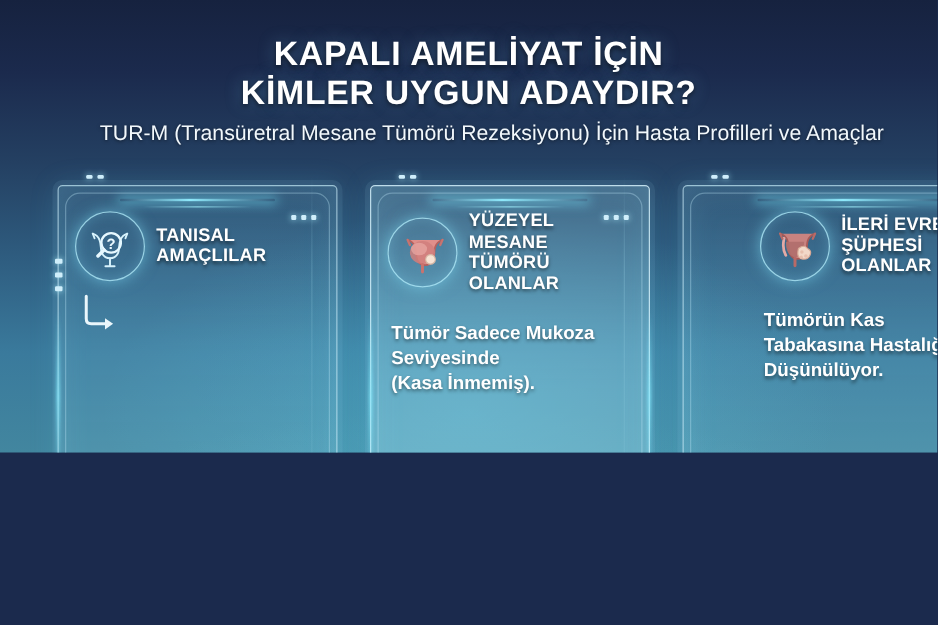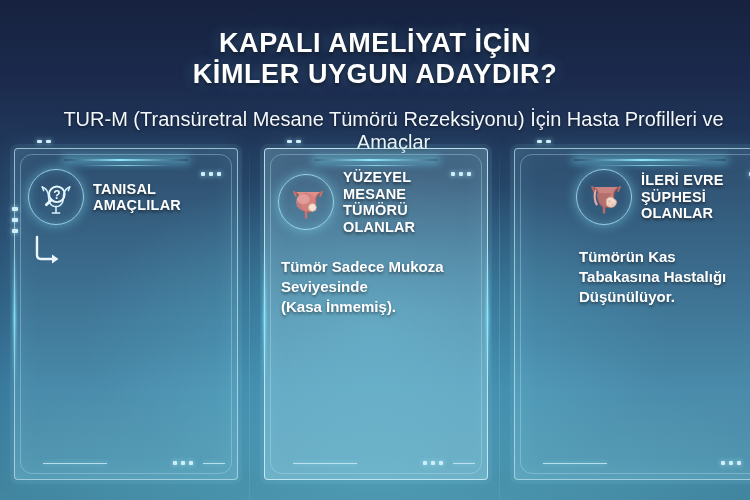--- a/index.html
+++ b/index.html
@@ -2,53 +2,54 @@
 <html><head>
 <meta charset="utf-8">
 <style>
   html,body{margin:0;padding:0;}
   body{
     width:750px;height:500px;overflow:hidden;
     font-family:"Liberation Sans",sans-serif;
     background:#1b2a4d;
   }
   #stage{
-    position:relative;width:750px;height:500px;overflow:hidden;
+    position:relative;width:750px;height:362px;overflow:hidden;
     background:
       radial-gradient(ellipse 420px 230px at 375px 330px, rgba(92,200,225,.40) 0%, rgba(92,200,225,0) 70%),
       radial-gradient(ellipse 520px 200px at 375px 470px, rgba(110,205,225,.30) 0%, rgba(110,205,225,0) 72%),
       linear-gradient(180deg,#16223f 0%, #1b2a4d 16%, #244062 36%, #2f5e81 58%, #3a7a9c 78%, #42869f 100%);
   }
   
   .seam{position:absolute;top:140px;bottom:0;width:1px;
     background:linear-gradient(180deg,rgba(170,225,240,0) 0%,rgba(170,225,240,.22) 35%,rgba(170,225,240,.10) 100%);}
 
   
   #header{position:absolute;left:0;right:0;top:28px;text-align:center;}
   .title-l{
     color:#ffffff;font-weight:bold;letter-spacing:.6px;
     font-size:27px;line-height:31px;
     text-shadow:0 2px 4px rgba(0,0,0,.55), 0 0 14px rgba(120,200,235,.35);
   }
   .subtitle{
-    margin-top:18px;color:#f2f8fc;font-size:20px;font-weight:normal;
+    margin-top:7px;color:#f2f8fc;font-size:17px;font-weight:normal;
     text-shadow:0 1px 3px rgba(0,0,0,.55);
     padding-left:37px;
   }
 
   
   .card{
     position:absolute;top:148px;width:222px;height:330px;
     border-radius:4px;
     border:1.4px solid rgba(195,232,245,.70);
     box-shadow:0 0 0 4px rgba(150,215,235,.09),
                inset 0 0 28px rgba(150,225,245,.14),
                0 0 22px rgba(90,190,220,.18);
     background:linear-gradient(180deg, rgba(110,175,205,.16) 0%, rgba(120,190,215,.22) 55%, rgba(135,205,225,.26) 100%);
     overflow:visible;
+    margin-left:32px;
   }
   .card.mid{
     background:linear-gradient(180deg, rgba(150,210,230,.26) 0%, rgba(165,222,238,.34) 50%, rgba(170,225,240,.34) 100%);
     border-color:rgba(215,243,252,.82);
   }
   #card1{left:14px;}
   #card2{left:264px;}
   #card3{left:514px;padding-left:48px;}
 
   

